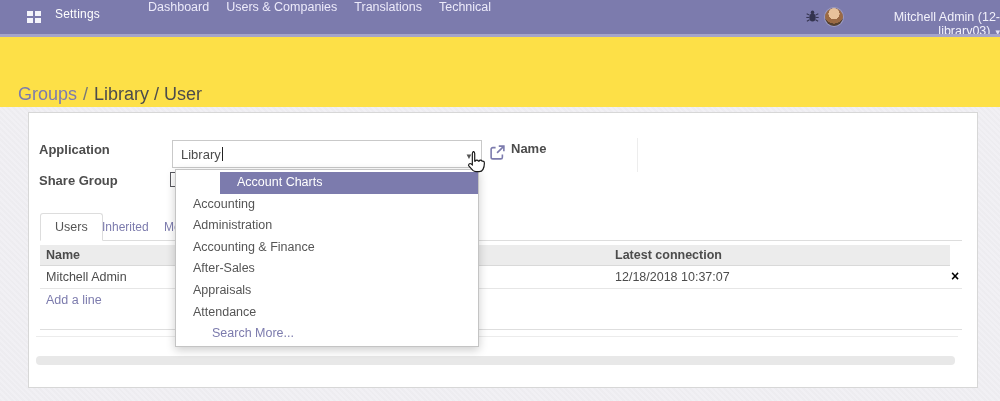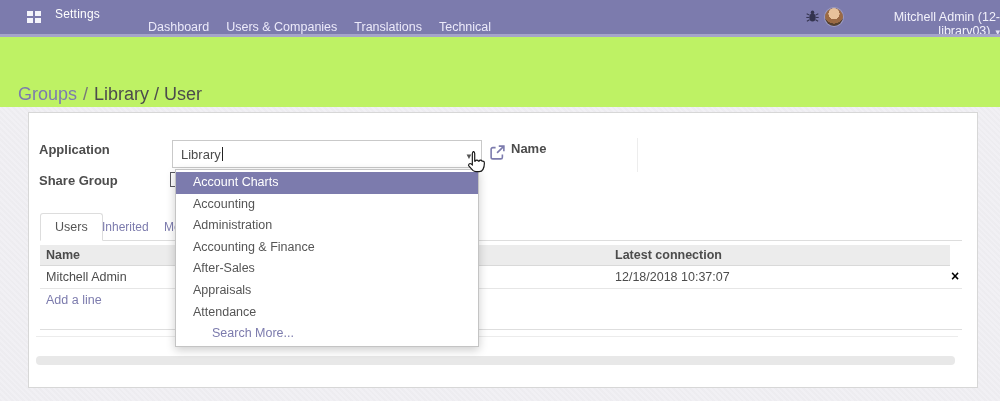--- a/index.html
+++ b/index.html
@@ -6,30 +6,30 @@
   html,body { width:1000px; height:401px; overflow:hidden; }
   body { font-family:"Liberation Sans", sans-serif; color:#4c4c4c; background:#fff; }
   #app { position:relative; width:1000px; height:401px; overflow:hidden; }
 
   
   .topbar { position:absolute; left:0; top:0; width:1000px; height:34px; background:#7c7bad; display:flex; align-items:center; }
   .topbar-accent { position:absolute; left:0; top:34px; width:1000px; height:3px; background:#a5a4c9; }
   .apps-icon { position:absolute; left:27px; top:11px; width:15px; height:13px; display:grid; grid-template-columns:6px 6px; grid-template-rows:5px 5px; gap:2px; cursor:pointer; }
   .apps-icon i { background:#f4f4fb; display:block; }
   .app-title { position:absolute; left:55px; top:7px; font-size:12px; color:#fff; letter-spacing:.2px; }
-  .topbar-menus { position:absolute; left:148px; top:0; height:34px; display:flex; align-items:flex-end; gap:17px; }
+  .topbar-menus { position:absolute; left:148px; top:0; height:34px; display:flex; align-items:flex-start; gap:17px; }
   .topbar-menus span { font-size:12.5px; color:#eceafa; cursor:pointer; white-space:nowrap; }
   .bug-icon { position:absolute; left:805px; top:9px; width:15px; height:15px; }
   .avatar { position:absolute; left:825px; top:8px; width:18px; height:18px; border-radius:50%;
             background:radial-gradient(circle at 50% 32%, #e8c29b 0 36%, #9a6a44 37% 64%, #55412f 65%); box-shadow:0 0 0 1px rgba(255,255,255,.25); }
   .user-menu { position:absolute; left:848px; top:10px; font-size:12.5px; color:#f2f1fb; cursor:pointer;text-align:right; }
   .user-caret { font-size:9px; margin-left:5px; color:#e4e2f5; }
 
   
-  .control-panel { position:absolute; left:0; top:37px; width:1000px; height:70px; background:#bef264; }
+  .control-panel { position:absolute; left:0; top:37px; width:1000px; height:70px; background:#fde047; }
   .breadcrumb { position:absolute; left:18px; top:47px; font-size:18px; color:#4c4c4c; }
   .breadcrumb .bc-link { color:#7c7bad; cursor:pointer; }
   .breadcrumb .bc-sep { color:#777; margin:0 6px; }
   .btn { display:inline-block; font-size:12.5px; line-height:20px; padding:1px 11px; border-radius:3px; cursor:pointer; }
   .btn-save { position:absolute; left:13px; top:73px; background:#7c7bad; border:1px solid #6b6a98; color:#fff; }
   .btn-discard { position:absolute; left:58px; top:73px; background:#fff; border:1px solid #ccc; color:#4c4c4c; }
   .pager-value { position:absolute; right:97px; top:76px; font-size:13px; color:#666; }
   .pager-btns { position:absolute; right:20px; top:70px; display:flex; }
   .pager-btn { width:34px; height:27px; background:#fff; border:1px solid #ccc; color:#333;
                font-size:15px; font-weight:bold; display:flex; align-items:center; justify-content:center; cursor:pointer; }
@@ -77,21 +77,21 @@
   .row-delete { position:absolute; left:948px; top:266px; width:14px; height:20px; font-size:14px; font-weight:bold; color:#000; cursor:pointer; line-height:20px; text-align:center; }
   .add-line { position:absolute; left:46px; top:293px; font-size:12.5px; color:#7c7bad; cursor:pointer; }
   .tbl-bottom-line { position:absolute; left:40px; top:329px; width:922px; height:1px; background:#dedede; }
   .group-line { position:absolute; left:36px; top:336px; width:922px; height:1px; background:#ececec; }
   .gray-bar { position:absolute; left:36px; top:356px; width:919px; height:9px; background:#e8e8e8; border-radius:4px; }
 
   
   .dropdown { position:absolute; left:175px; top:169px; width:304px; height:178px; background:#fff; border:1px solid #c4c4c4;
               box-shadow:0 3px 9px rgba(0,0,0,.2); z-index:50; padding-top:2px; }
   .dd-item { height:21.6px; line-height:21.6px; padding-left:17px; font-size:12.5px; color:#555; cursor:pointer; white-space:nowrap; overflow:hidden; }
-  .dd-item.selected { background:#7c7bad; color:#fff; }
+  .dd-item.selected { background:#7c7bad; color:#fff;margin-left:44px; }
   .dd-more { height:21.6px; line-height:21.6px; padding-left:36px; font-size:12.5px; color:#7c7bad; cursor:pointer; }
 
   .hand-cursor { position:absolute; left:463px; top:149px; width:26px; height:28px; z-index:60; pointer-events:none; }
 </style>
 </head>
 <body>
 
 <div id="app">
 
   <div class="topbar">

